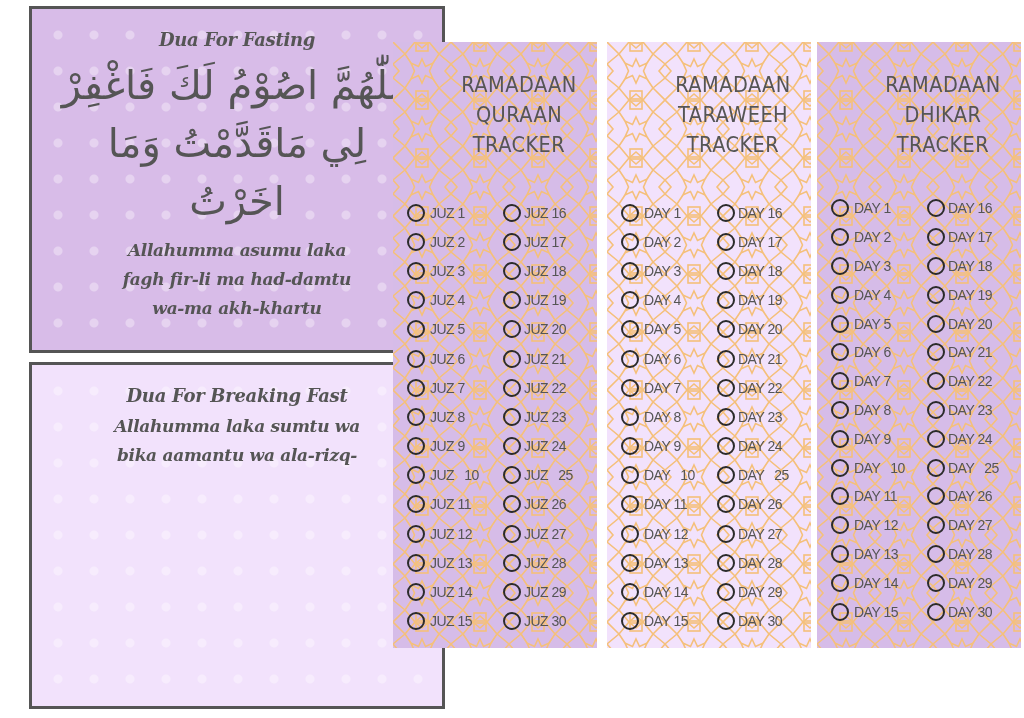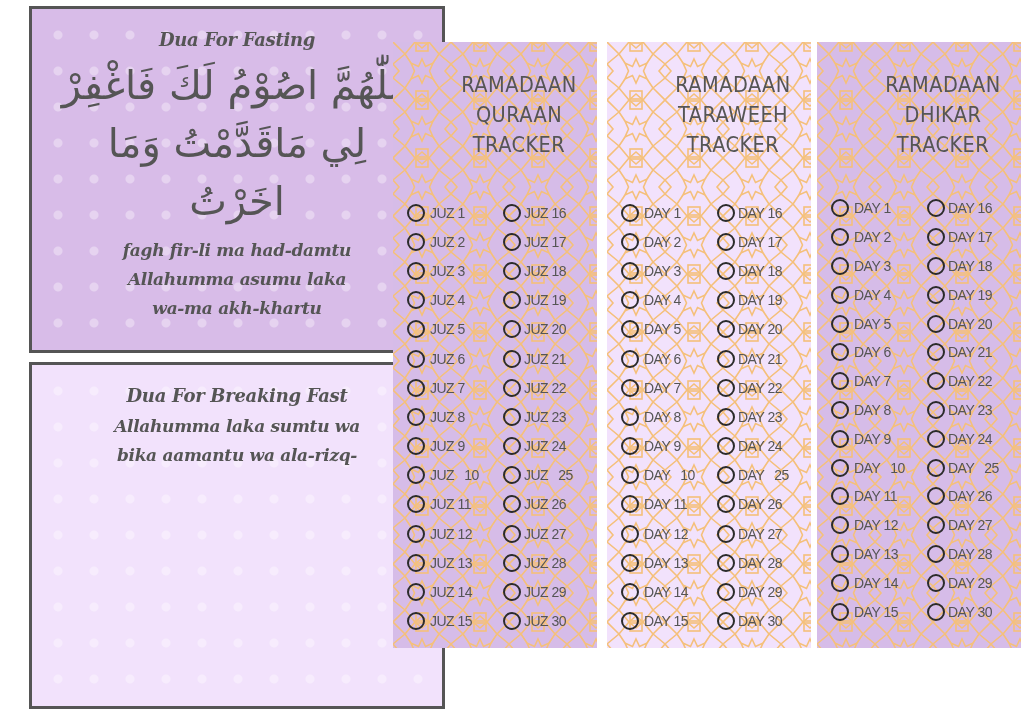--- a/index.html
+++ b/index.html
@@ -139,22 +139,22 @@
         <rect x="23" y="49" width="12" height="8"></rect>
       </g>
     </pattern>
   </defs>
 </svg>
 
 <section class="dua-card fasting">
   <h2 class="dua-title">Dua For Fasting</h2>
   <p class="dua-arabic">اللّٰهُمَّ اصُوْمُ لَكَ فَاغْفِرْ لِي مَاقَدَّمْتُ وَمَا اخَرْتُ</p>
   <p class="dua-translit">
+    <span style="display:block">Allahumma asumu laka</span>
     <span style="display:block">fagh fir-li ma had-damtu</span>
-    <span style="display:block">Allahumma asumu laka</span>
     <span style="display:block">wa-ma akh-khartu</span>
   </p>
 </section>
 
 <section class="dua-card breaking">
   <h2 class="dua-title">Dua For Breaking Fast</h2>
   <p class="dua-translit">
     <span style="display:block">Allahumma laka sumtu wa</span>
     <span style="display:block">bika aamantu wa ala-rizq-</span>
   </p>

